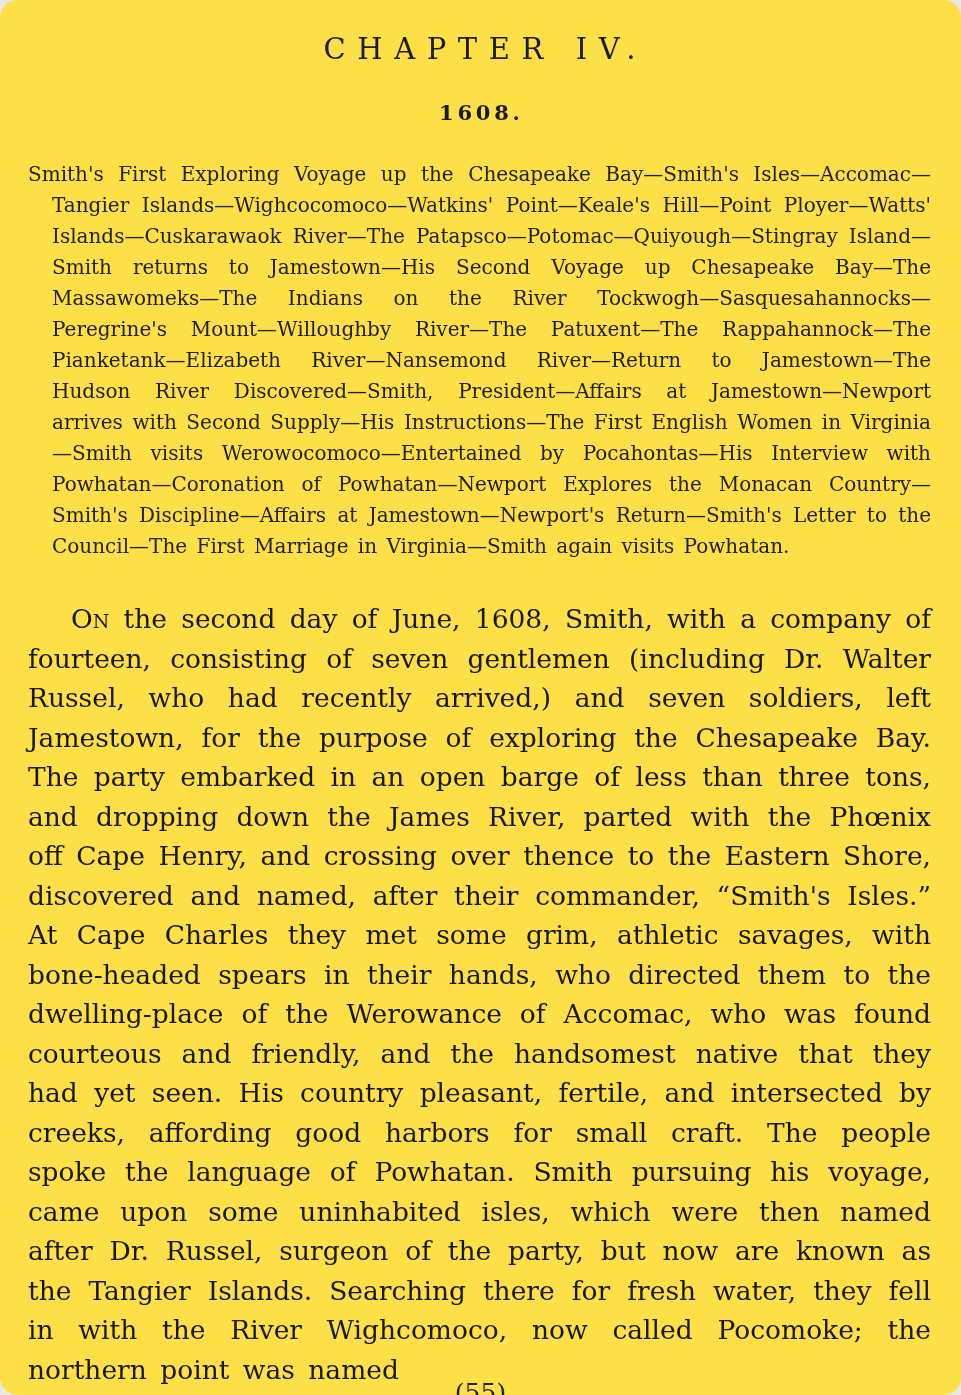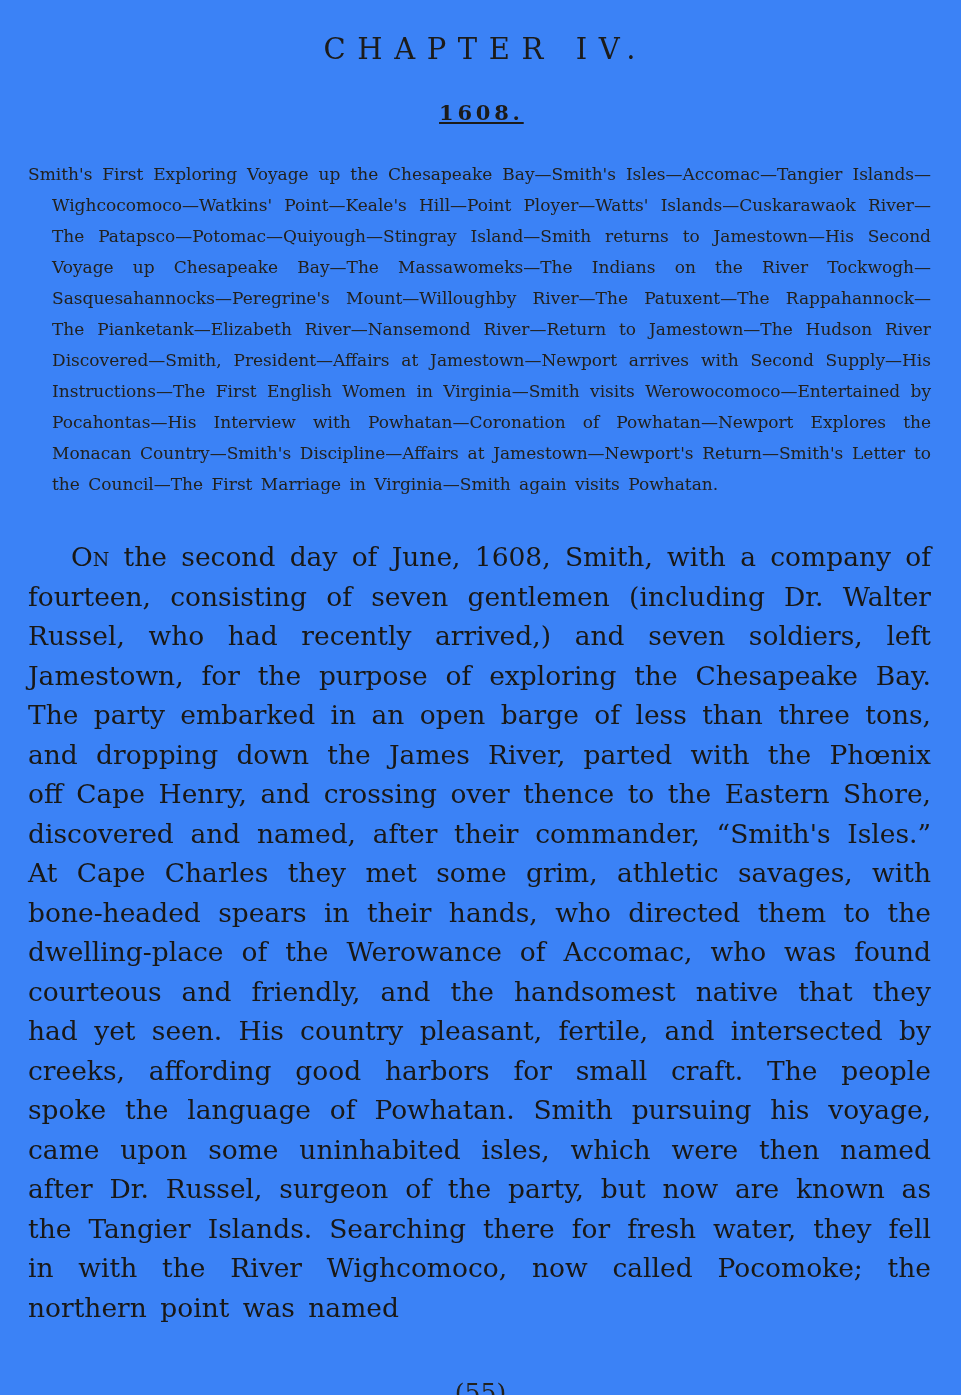--- a/index.html
+++ b/index.html
@@ -5,48 +5,48 @@
   html, body {
     margin: 0;
     padding: 0;
     background: #e9e7e2;
   }
   .page {
     position: relative;
     width: 961px;
     height: 1395px;
     margin: 0 auto;
-    background: #3b82f6;
+    background: #fde047;
     color: #1c1b19;
     font-family: "DejaVu Serif", "Liberation Serif", serif;
     box-sizing: border-box;
     padding: 24px 30px 0 28px;
     overflow: hidden;
+    border-radius: 18px;
   }
   .chapter-heading {
     text-align: center;
     font-size: 29px;
     font-weight: normal;
     letter-spacing: 0.40em;
     margin: 8px 0 0 0;
     text-indent: 0.40em; 
     white-space: nowrap;
   }
   .year-heading {
     text-align: center;
     font-size: 21px;
     font-weight: bold;
     letter-spacing: 0.18em;
     margin: 34px 0 0 0;
     text-indent: 0.18em;
-    text-decoration: underline;
   }
   .chapter-summary {
     margin: 34px 0 0 0;
-    font-size: 17px;
+    font-size: 20px;
     line-height: 31px;
     text-align: justify;
     padding-left: 24px;
     text-indent: -24px;
     word-spacing: 3px;
     color: #22211e;
   }
   .body-paragraph {
     margin: 37px 0 0 0;
     font-size: 26.5px;

